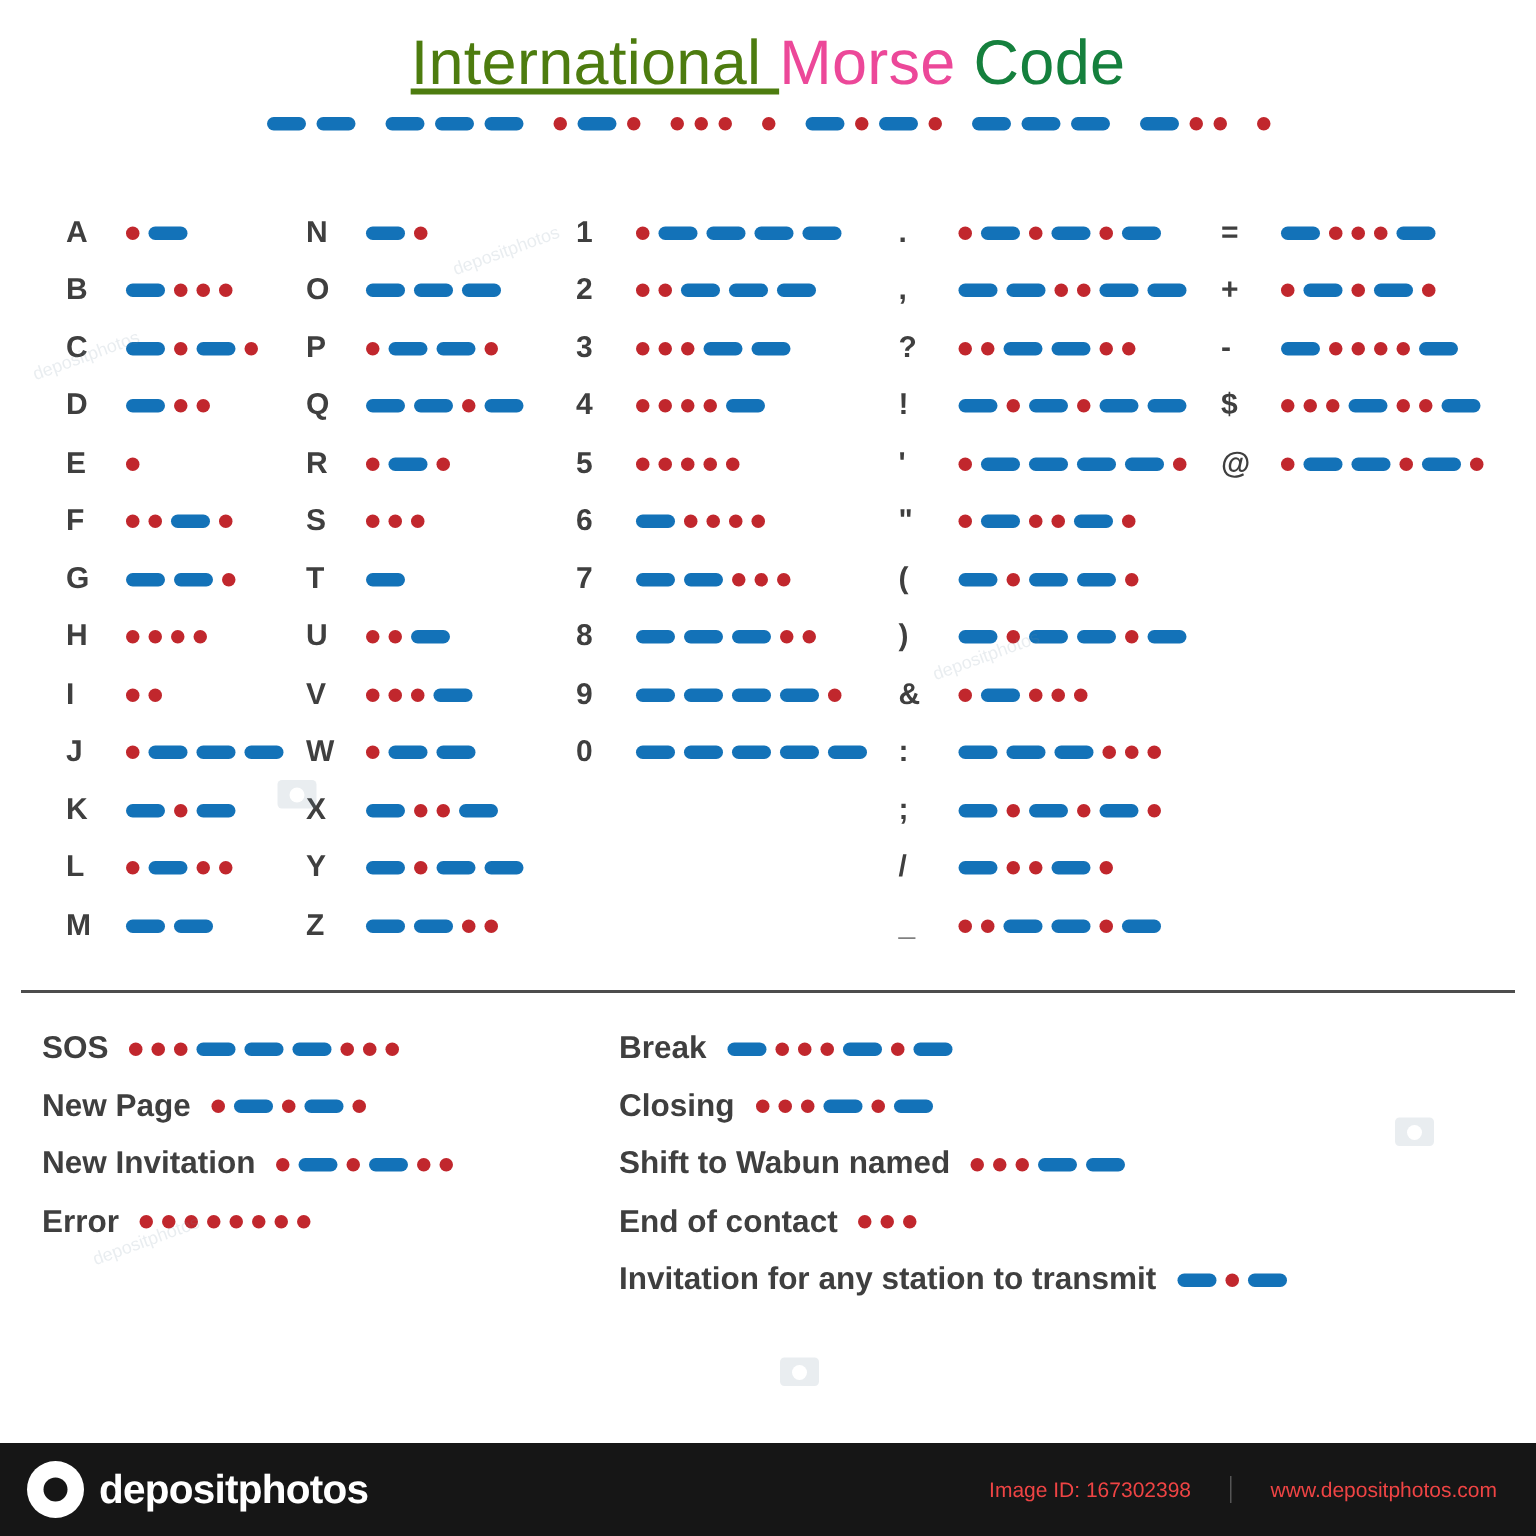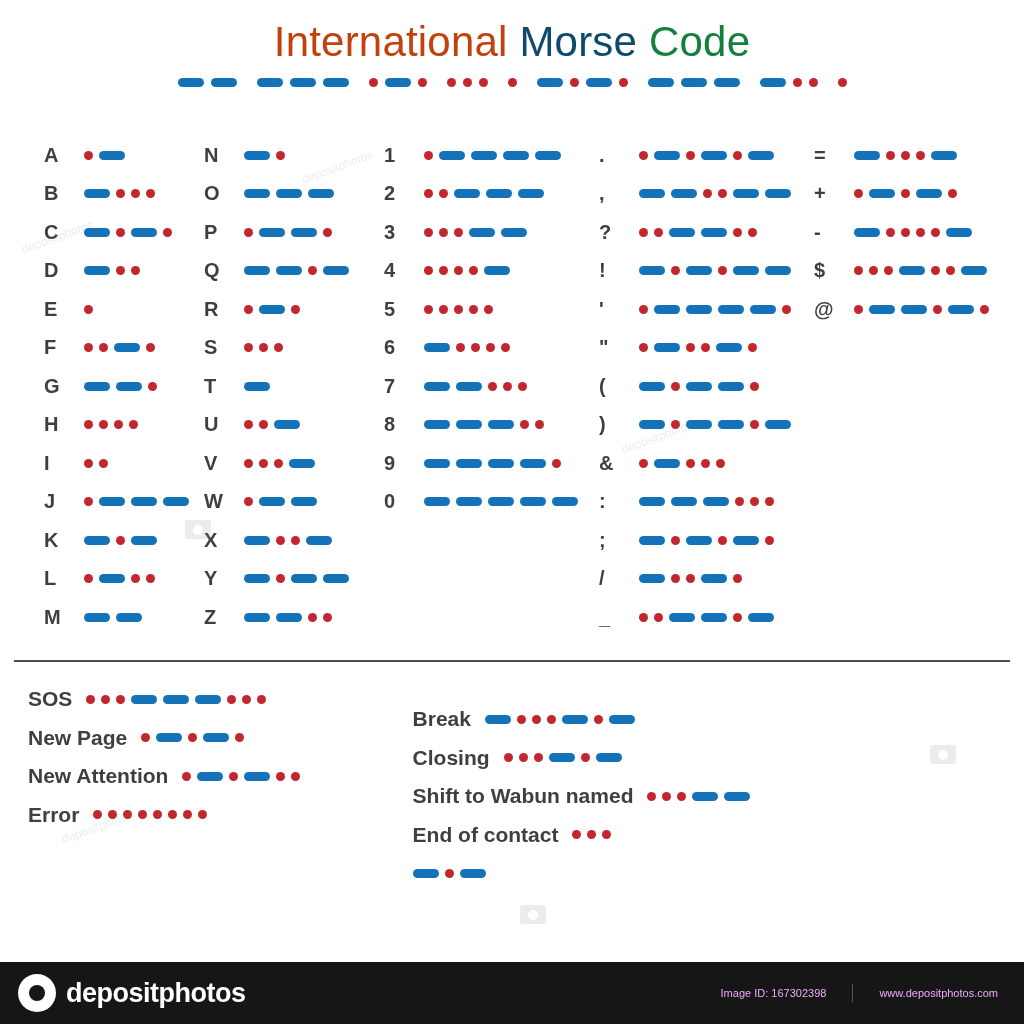--- a/index.html
+++ b/index.html
@@ -17,22 +17,22 @@
   }
 
   
   .title {
     text-align: center;
     font-size: 42px;
     font-weight: 400;
     padding-top: 18px;
     letter-spacing: 0.2px;
   }
-  .title .t-blue { color: #c2410c; }
-  .title .t-red  { color: #0c4a6e; margin-top: 20px; }
+  .title .t-blue { color: #4d7c0f; text-decoration: underline; }
+  .title .t-red  { color: #ec4899; margin-top: 20px; }
   .title .t-gray { color: #15803d; }
 
   
   .code {
     display: inline-flex;
     align-items: center;
     gap: 6px;
     white-space: nowrap;
   }
   .dot {
@@ -106,21 +106,21 @@
   
   .pro-wrap {
     position: absolute;
     top: 680px;
     left: 0;
     width: 1024px;
     display: flex;
   }
   .pro-col-left  { width: 390px; padding-left: 28px; }
   .pro-col-right { width: 620px; padding-left: 362px; margin-left: -362px; }
-  .pro-col-right { padding-left: 0; margin-left: 0; width: 620px; margin-top: 20px; }
+  .pro-col-right { padding-left: 0; margin-left: 0; width: 620px; }
   .pro-row {
     display: flex;
     align-items: center;
     height: 38.5px;
     gap: 14px;
   }
   .pro-label {
     font-size: 21px;
     font-weight: bold;
     color: #3f3f3f;
@@ -164,22 +164,22 @@
   }
   .logo-text {
     color: #ffffff;
     font-size: 27px;
     font-weight: bold;
     letter-spacing: -0.5px;
   }
   .footer-meta {
     display: flex;
     align-items: center;
-    color: #f0abfc;
-    font-size: 11px;
+    color: #ef4444;
+    font-size: 14px;
     padding-right: 26px;
     gap: 26px;
   }
   .footer-sep {
     width: 1px;
     height: 18px;
     background: #555;
   }
 
   
@@ -801,21 +801,21 @@
         <span class="pro-label">New Page</span>
         <span class="code">
           <span class="dot"></span>
           <span class="dash"></span>
           <span class="dot"></span>
           <span class="dash"></span>
           <span class="dot"></span>
         </span>
       </div>
       <div class="pro-row">
-        <span class="pro-label">New Attention</span>
+        <span class="pro-label">New Invitation</span>
         <span class="code">
           <span class="dot"></span>
           <span class="dash"></span>
           <span class="dot"></span>
           <span class="dash"></span>
           <span class="dot"></span>
           <span class="dot"></span>
         </span>
       </div>
       <div class="pro-row">
@@ -868,20 +868,21 @@
       </div>
       <div class="pro-row">
         <span class="pro-label">End of contact</span>
         <span class="code">
           <span class="dot"></span>
           <span class="dot"></span>
           <span class="dot"></span>
         </span>
       </div>
       <div class="pro-row">
+        <span class="pro-label">Invitation for any station to transmit</span>
         <span class="code">
           <span class="dash"></span>
           <span class="dot"></span>
           <span class="dash"></span>
         </span>
       </div>
     </div>
 </div>
 
 <div class="wm" style="left:300px; top:160px; transform:rotate(-20deg);">depositphotos</div>

